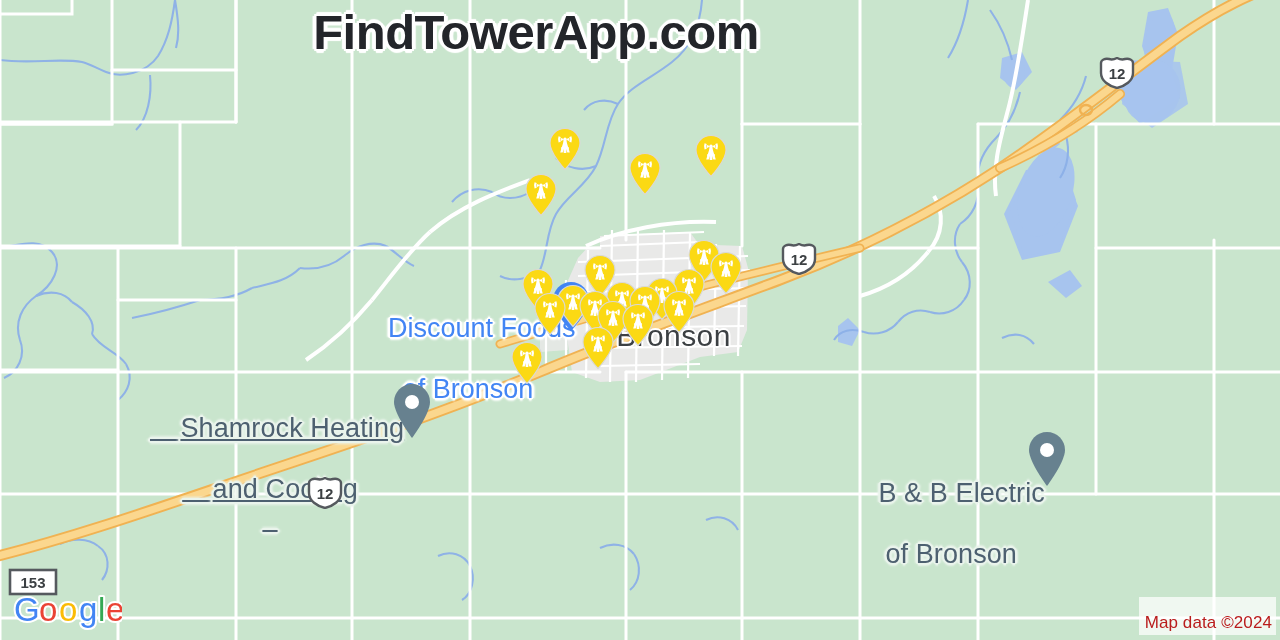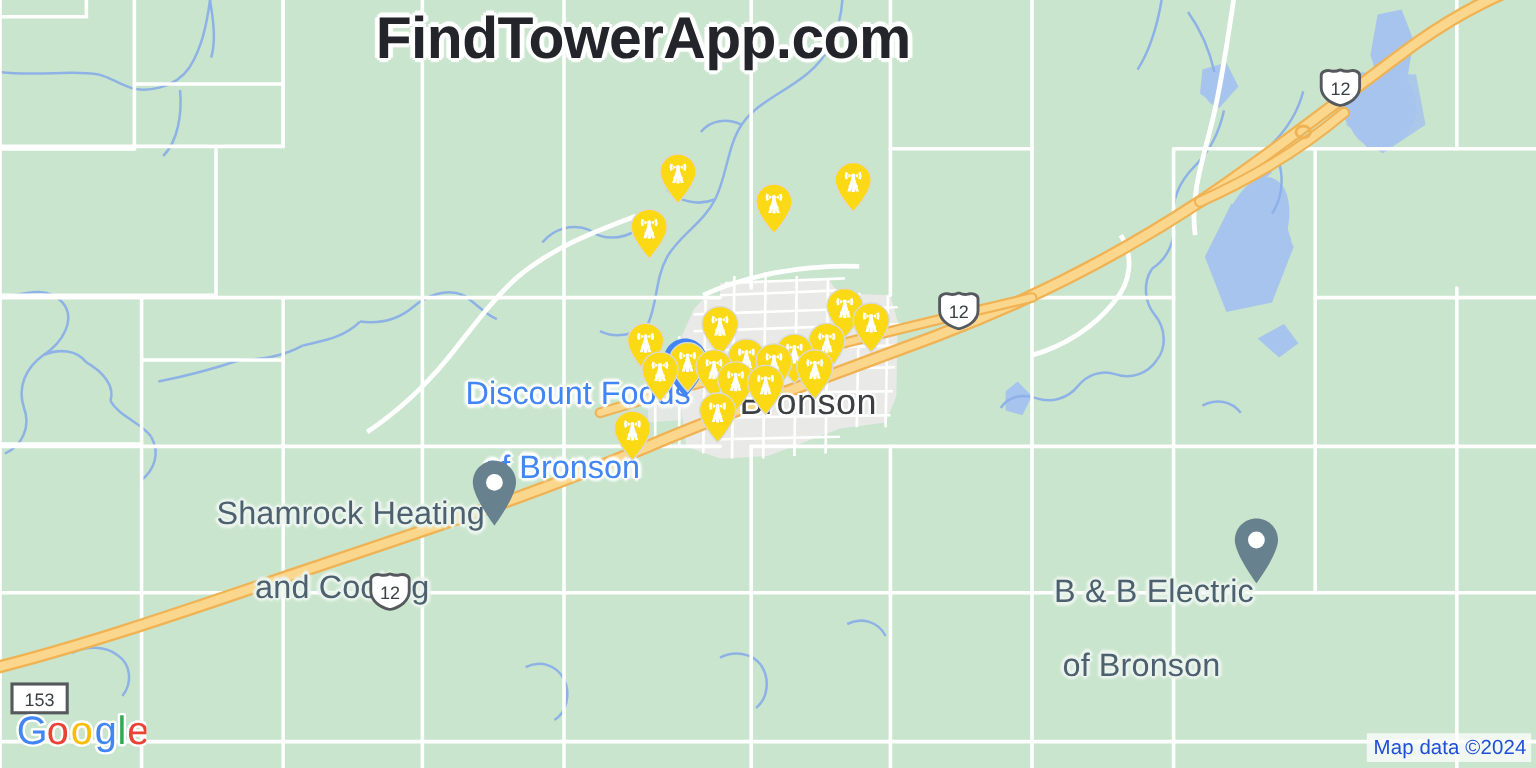--- a/index.html
+++ b/index.html
@@ -70,31 +70,31 @@
 
   
   .pin{position:absolute;width:34px;height:44px;}
   .pin svg{display:block;width:34px;height:44px;overflow:visible;}
   .pin-gray{position:absolute;width:44px;height:58px;}
   .pin-gray svg{display:block;width:44px;height:58px;}
   .pin-blue{position:absolute;width:40px;height:52px;}
   .pin-blue svg{display:block;width:40px;height:52px;}
 
   
-  .shield{position:absolute;}
+  .shield{position:absolute;font-weight:bold;}
   .shield svg{display:block;}
 
   
   #google-logo{position:absolute;left:12px;bottom:6px;}
   #attrib{
     position:absolute;right:4px;bottom:5px;
     background:rgba(255,255,255,.72);
-    color:#1d4ed8;
+    color:#b91c1c;
     font-size:17px;
-    padding:2px 4px 2px 6px;
+    padding:16px 4px 2px 6px;
     letter-spacing:.1px;
   }
 </style>
 </head>
 <body>
 
 <div id="map">
 
   <svg class="layer" viewBox="0 0 1280 640" xmlns="http://www.w3.org/2000/svg">
     <rect x="0" y="0" width="1280" height="640" fill="#c9e5cd"></rect>
@@ -265,21 +265,21 @@
     <g stroke="#f0b252" stroke-width="2.4" fill="none">
       <ellipse cx="1086" cy="110" rx="6" ry="5"></ellipse>
     </g>
   </svg>
 
   <div class="lbl lbl-biz-blue" style="left:358px;top:283px;width:190px;">
     <span>Discount Foods</span><br>
     <span>of Bronson</span>
   </div>
 
-  <div class="lbl lbl-biz" style="left:150px;top:383px;width:240px;">
+  <div class="lbl lbl-biz" style="left:150px;top:383px;width:240px;text-decoration:underline;">
     <span>Shamrock Heating</span><br>
     <span>and Cooling</span>
   </div>
 
   <div class="lbl lbl-biz" style="left:848px;top:448px;width:176px;">
     <span>B &amp; B Electric</span><br>
     <span>of Bronson</span>
   </div>
 
   <div class="lbl lbl-city" style="left:576px;top:285px;width:160px;">

